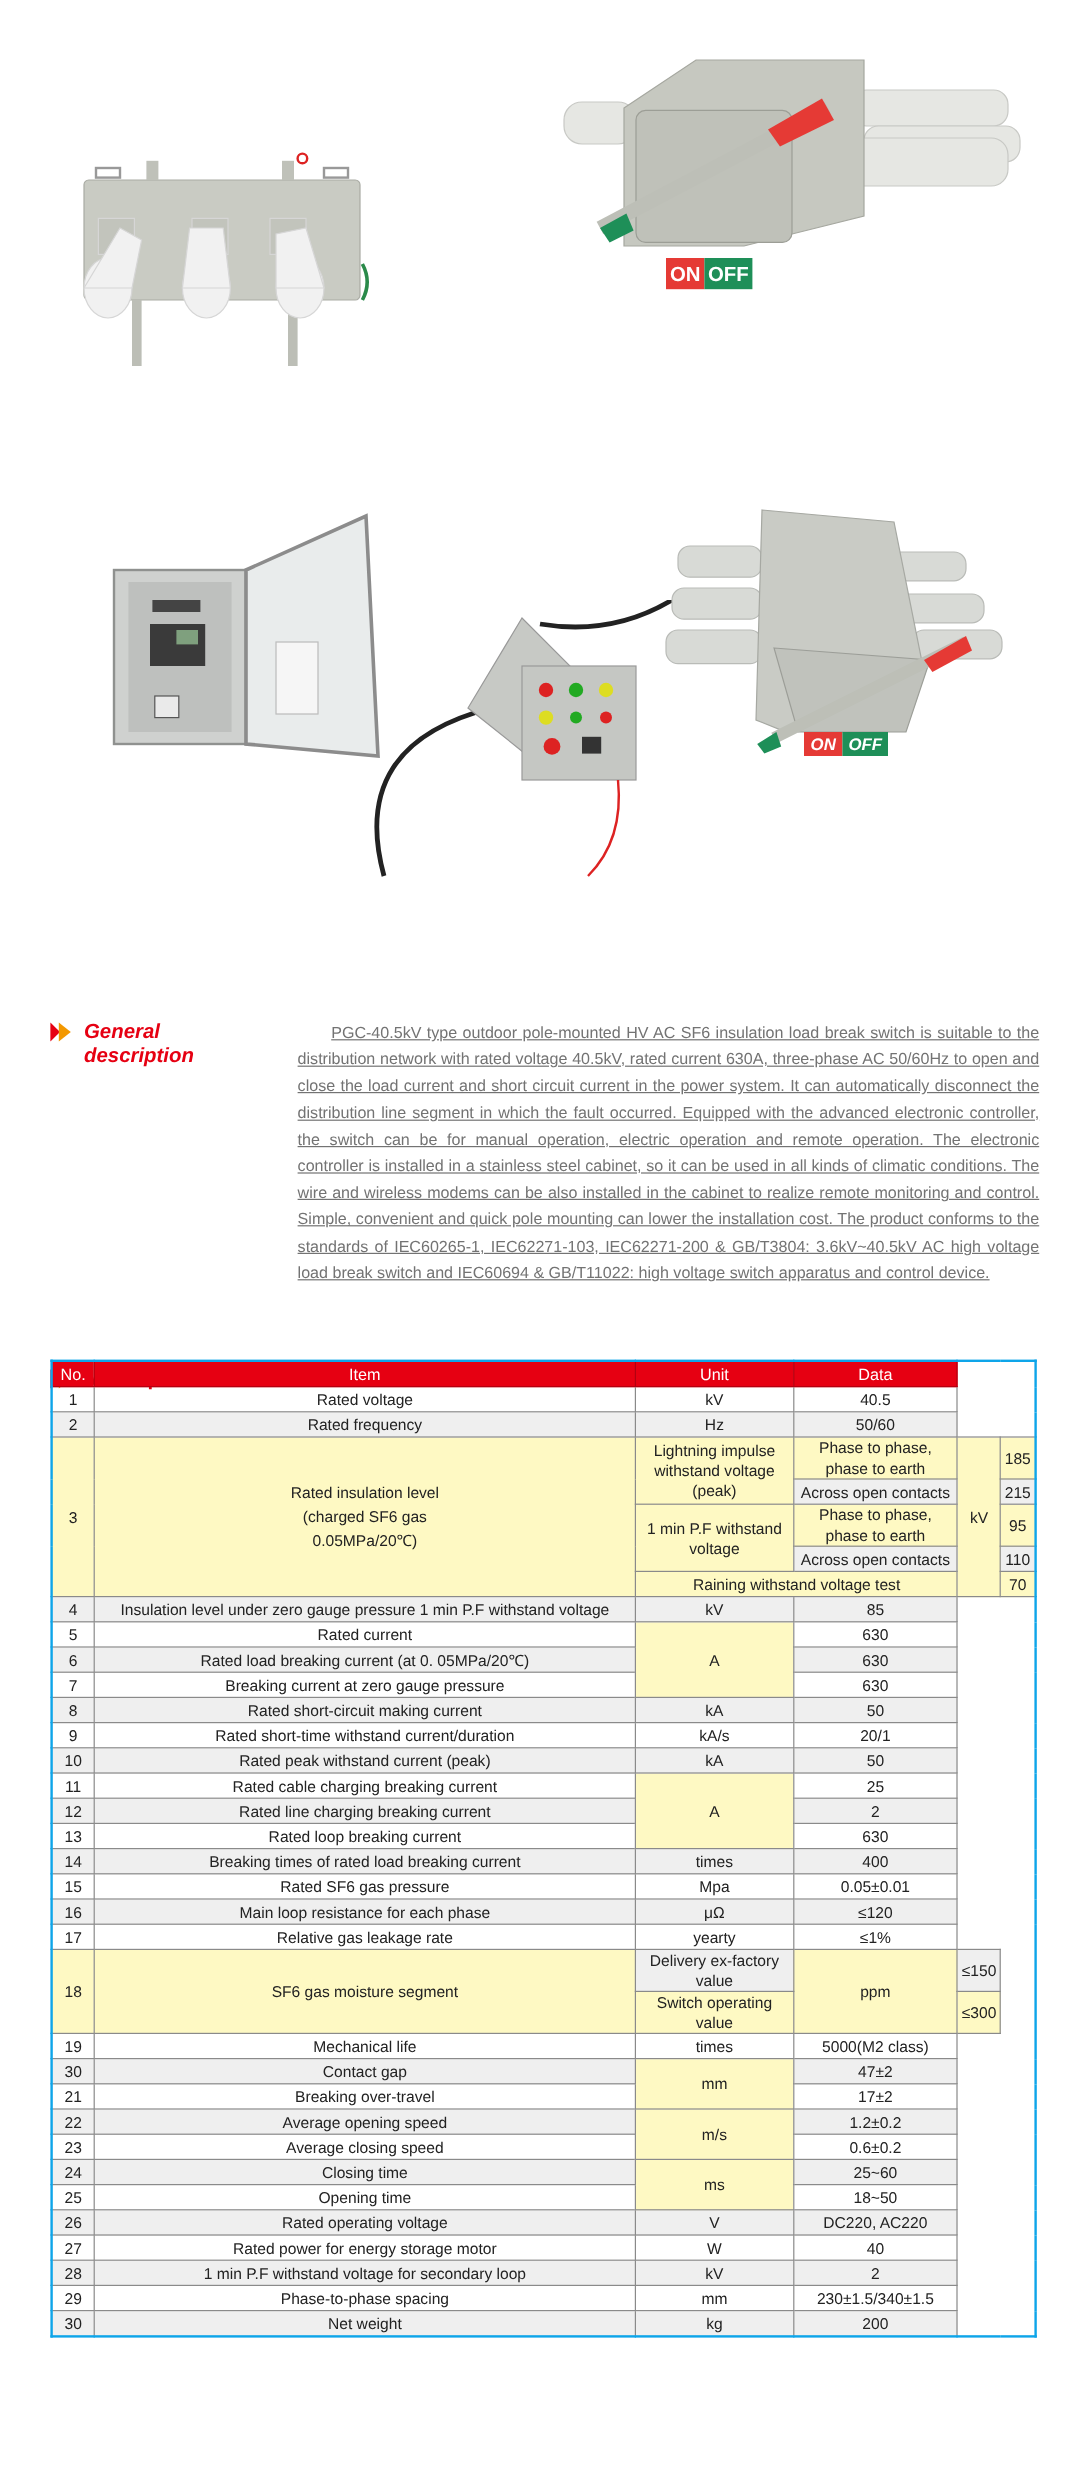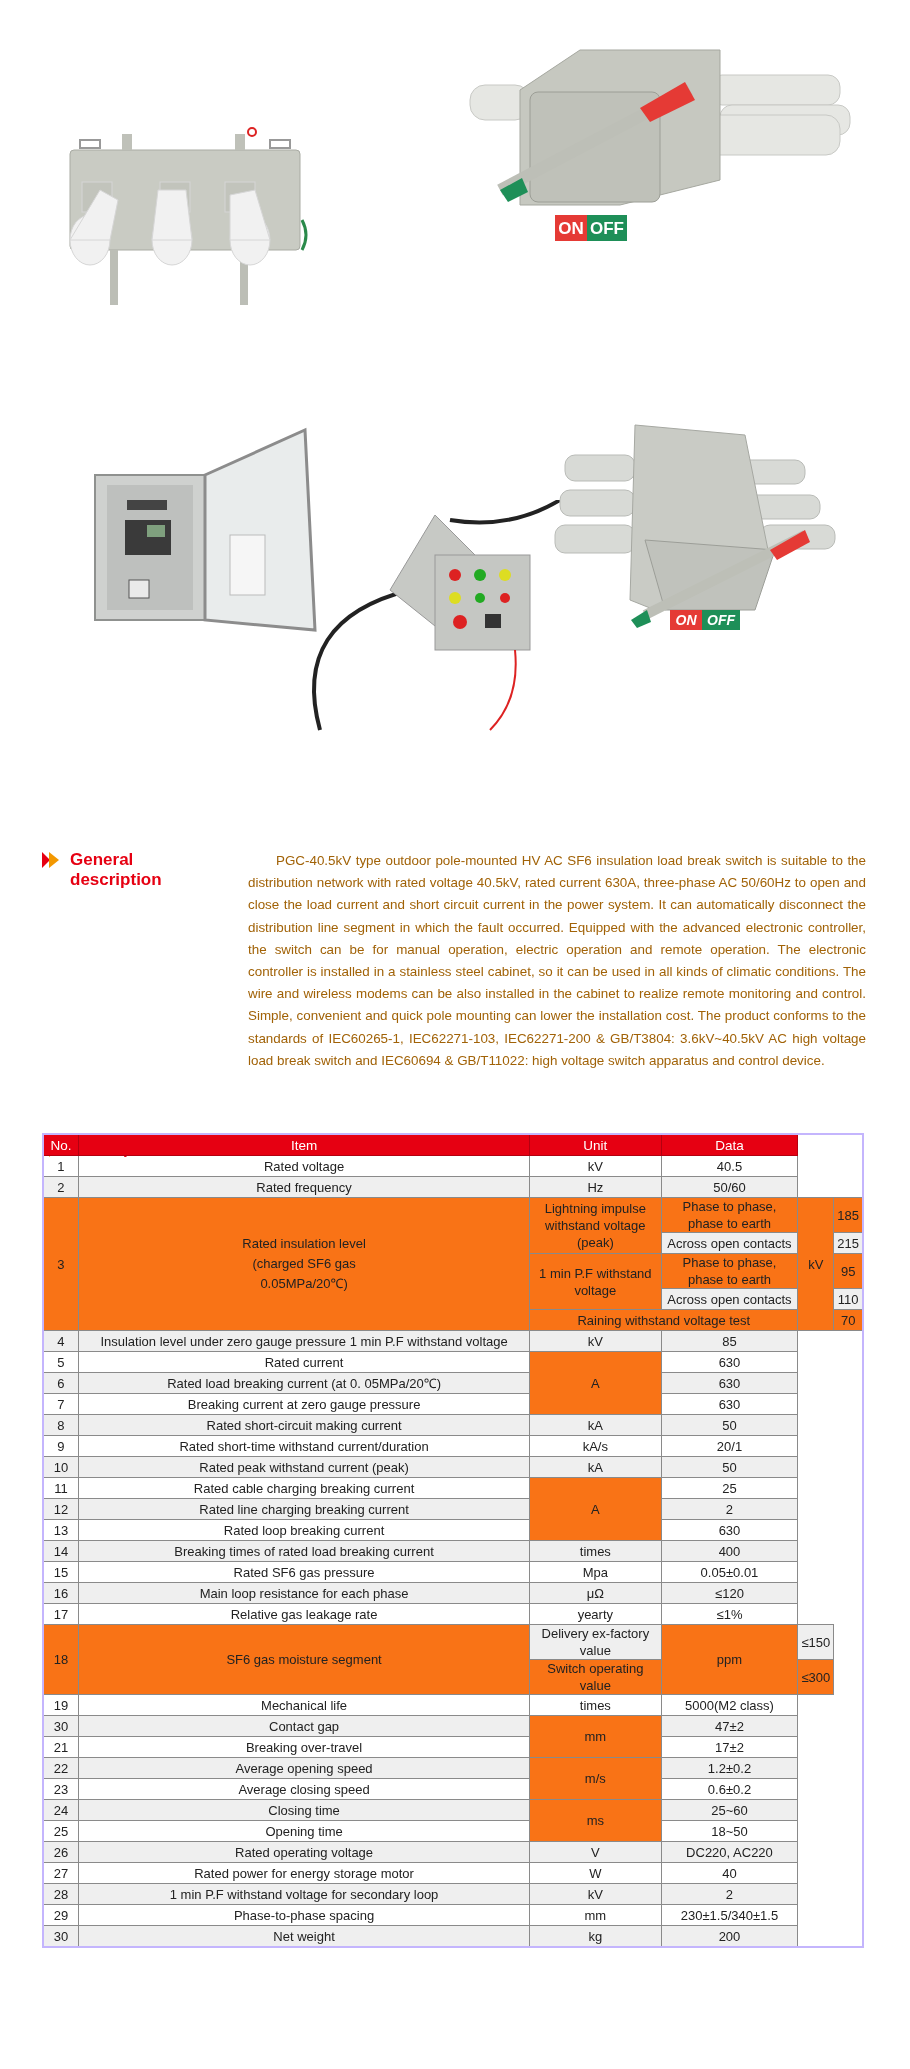--- a/index.html
+++ b/index.html
@@ -18,44 +18,45 @@
   .sec-icon { width:20px; height:18px; position:relative; margin-right:8px; margin-top:2px; }
   .sec-icon::before, .sec-icon::after {
     content:""; position:absolute; top:0; width:0; height:0;
     border-top:8px solid transparent; border-bottom:8px solid transparent;
   }
   .sec-icon::before { left:0; border-left:8px solid #e60012; }
   .sec-icon::after  { left:7px; border-left:10px solid #f39800; }
   .sec-title { color:#e60012; font-weight:bold; font-size:17px; line-height:20px; }
 
   .gen-head { left:42px; top:850px; }
-  .gen-title { width:130px; }
+  .gen-title { width:130px;font-style:italic; }
   .gen-body {
     position:absolute; left:248px; top:850px; width:618px;
-    font-size:13.4px; line-height:22.2px; text-align:justify; color:#a16207;
+    font-size:13.4px; line-height:22.2px; text-align:justify; color:#737373;
     text-indent:28px;
+    text-decoration:underline;
   }
 
   .spec-head { left:42px; top:1139px; }
 
   
   table.spec {
     position:absolute; left:42px; top:1133px; width:822px;
     border-collapse:collapse; font-size:13px; color:#222;
   }
   table.spec th, table.spec td {
     border:1px solid #8a8a8a; text-align:center; padding:0 3px;
     height:20px; line-height:17px; vertical-align:middle;
   }
   table.spec th { background:#e60012; color:#ffffff; font-weight:normal; font-size:13.5px; border-color:#b30010; }
   table.spec tr.alt td.shade { background:#efefef; }
   table.spec td.shade2 { background:#efefef;margin-left:40px; }
-  table.spec td.white { background:#f97316; }
+  table.spec td.white { background:#fef9c3; }
   col.c-no { width:38px; } col.c-item { width:582px; } col.c-unit { width:53px; } col.c-data { width:149px; }
-  .outer { border:2px solid #c4b5fd; }
+  .outer { border:2px solid #0ea5e9; }
 </style>
 </head>
 <body>
 
 <svg class="photo ph1" data-name="product-photo-switch-front" viewBox="0 0 300 200">
   <rect x="30" y="30" width="230" height="100" rx="4" fill="#c9cbc3" stroke="#a9aba3"></rect>
   <rect x="40" y="20" width="20" height="8" fill="none" stroke="#999" stroke-width="2"></rect>
   <rect x="230" y="20" width="20" height="8" fill="none" stroke="#999" stroke-width="2"></rect>
   <rect x="82" y="14" width="10" height="16" fill="#bfc1b9"></rect>
   <rect x="195" y="14" width="10" height="16" fill="#bfc1b9"></rect>

